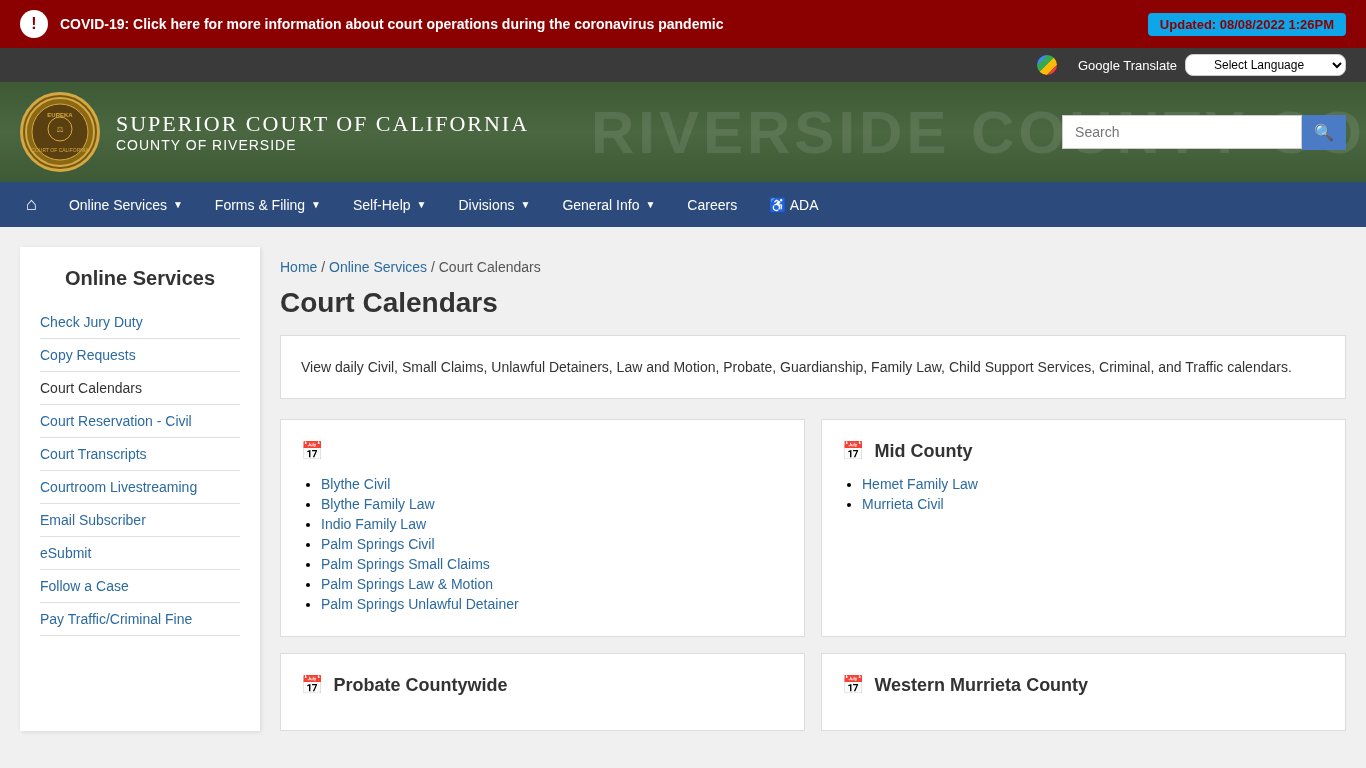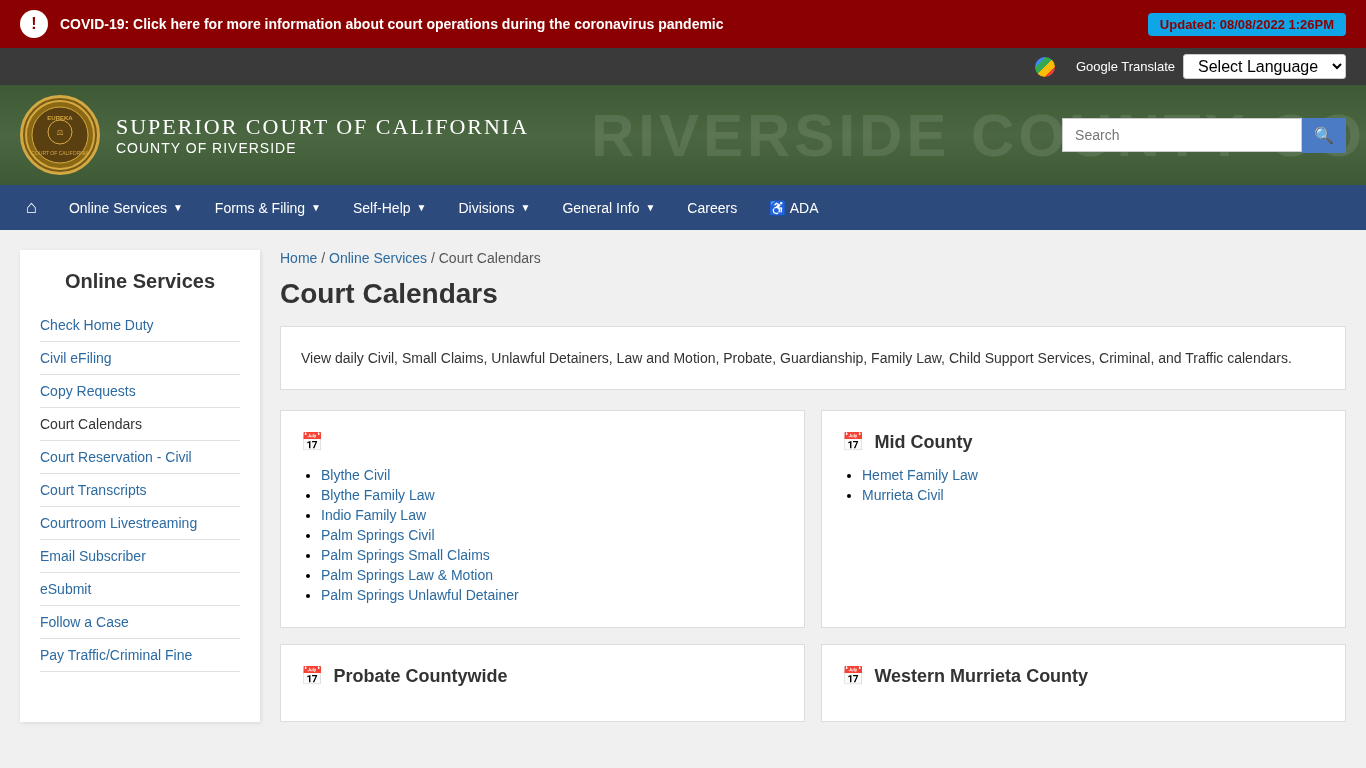--- a/index.html
+++ b/index.html
@@ -63,23 +63,23 @@
     .google-icon {
       width: 20px;
       height: 20px;
       background: linear-gradient(135deg, #4285F4 25%, #34A853 25% 50%, #FBBC05 50% 75%, #EA4335 75%);
       border-radius: 50%;
       display: inline-block;
     }
     .language-select {
       background: white;
       border: 1px solid #ccc;
-      padding: 2px 10px;
-      font-size: 16px;
-      border-radius: 3px;
+      padding: 2px 24px;
+      font-size: 12px;
+      border-radius: 8px;
       cursor: pointer;
     }
 
     
     .header {
       background: #4a6741;
       background: linear-gradient(180deg, #3d5a35 0%, #4a6741 50%, #3d5a35 100%);
       padding: 10px 20px;
       display: flex;
       align-items: center;
@@ -212,20 +212,21 @@
       cursor: pointer;
     }
     .sidebar-link.active {
       color: #333;
       cursor: default;
     }
 
     
     .content {
       flex: 1;
+      margin-top: 12px;
     }
     .breadcrumb {
       font-size: 14px;
       color: #555;
       margin-bottom: 12px;
     }
     .breadcrumb a {
       color: #2c6aa0;
       text-decoration: none;
       cursor: pointer;
@@ -376,22 +377,21 @@
   </a>
   <a class="nav-item" href="#">
     <span>♿ ADA</span>
   </a>
 </nav>
 
 <div class="main-container">
 
   <aside class="sidebar">
     <div class="sidebar-title">Online Services</div>
-    <a class="sidebar-link" href="#">Check Home Duty</a>
-    <a class="sidebar-link" href="#">Civil eFiling</a>
+    <a class="sidebar-link" href="#">Check Jury Duty</a>
     <a class="sidebar-link" href="#">Copy Requests</a>
     <a class="sidebar-link active">Court Calendars</a>
     <a class="sidebar-link" href="#">Court Reservation - Civil</a>
     <a class="sidebar-link" href="#">Court Transcripts</a>
     <a class="sidebar-link" href="#">Courtroom Livestreaming</a>
     <a class="sidebar-link" href="#">Email Subscriber</a>
     <a class="sidebar-link" href="#">eSubmit</a>
     <a class="sidebar-link" href="#">Follow a Case</a>
     <a class="sidebar-link" href="#">Pay Traffic/Criminal Fine</a>
   </aside>

